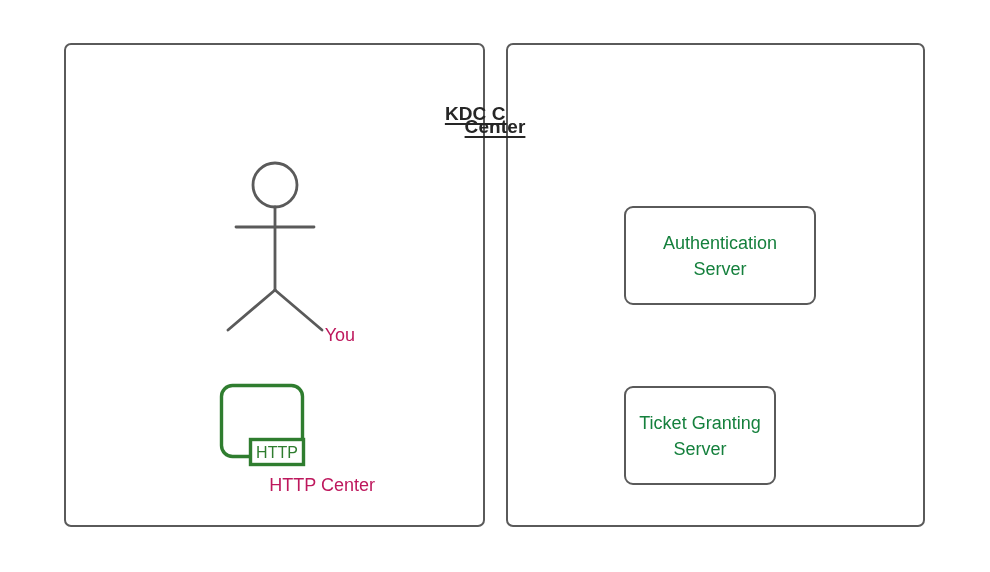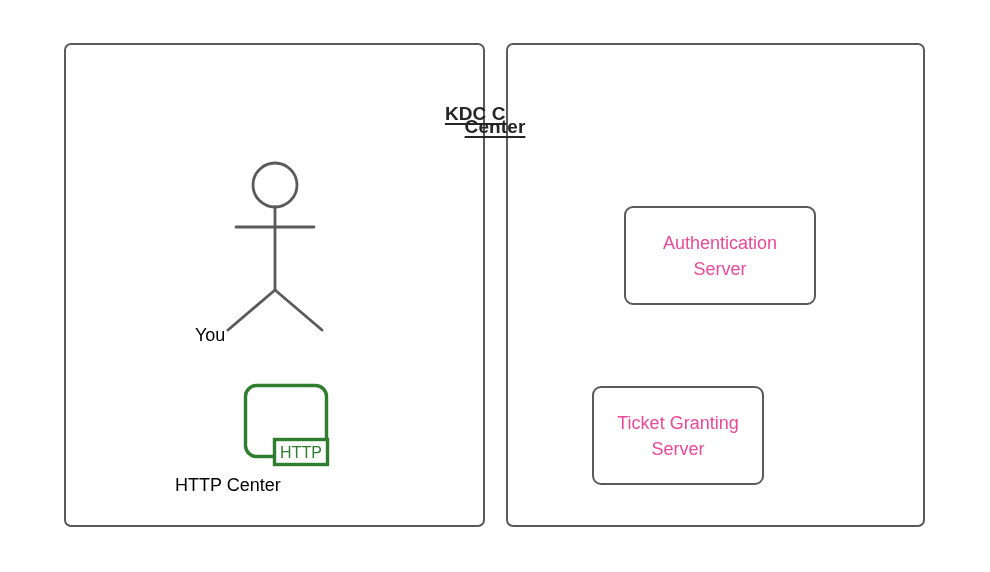--- a/index.html
+++ b/index.html
@@ -69,35 +69,35 @@
     top: 155px;
     width: 120px;
     height: 190px;
   }
   #stick-figure svg { display: block; }
 
   .figure-label {
     position: absolute;
     left: 0;
     width: 100%;
-    text-align: left;
+    text-align: right;
     font-size: 18px;
     line-height: 22px;
-    color: #000000;
+    color: #be185d;
   }
   #label-you {
     top: 324px;
     left: 195px;
     width: 160px;
   }
 
   
   #http-icon {
     position: absolute;
-    left: 236px;
+    left: 212px;
     top: 378px;
     width: 100px;
     height: 92px;
   }
   #http-icon svg { display: block; }
 
   #label-http-service {
     top: 474px;
     left: 175px;
     width: 200px;
@@ -109,34 +109,34 @@
     box-sizing: border-box;
     background: #ffffff;
     border: 2.5px solid #5a5a5a;
     border-radius: 9px;
     display: flex;
     align-items: center;
     justify-content: center;
     text-align: center;
     font-size: 18px;
     line-height: 26px;
-    color: #ec4899;
+    color: #15803d;
     white-space: pre-line;
     padding: 0 10px;
   }
   #server-auth {
     left: 624px;
     top: 206px;
     width: 192px;
     height: 99px;
   }
   #server-tgs {
-    left: 592px;
+    left: 624px;
     top: 386px;
-    width: 172px;
+    width: 152px;
     height: 99px;
   }
 </style>
 </head>
 <body>
 
 <div id="canvas">
 
   <div class="panel" id="panel-client"></div>
 

